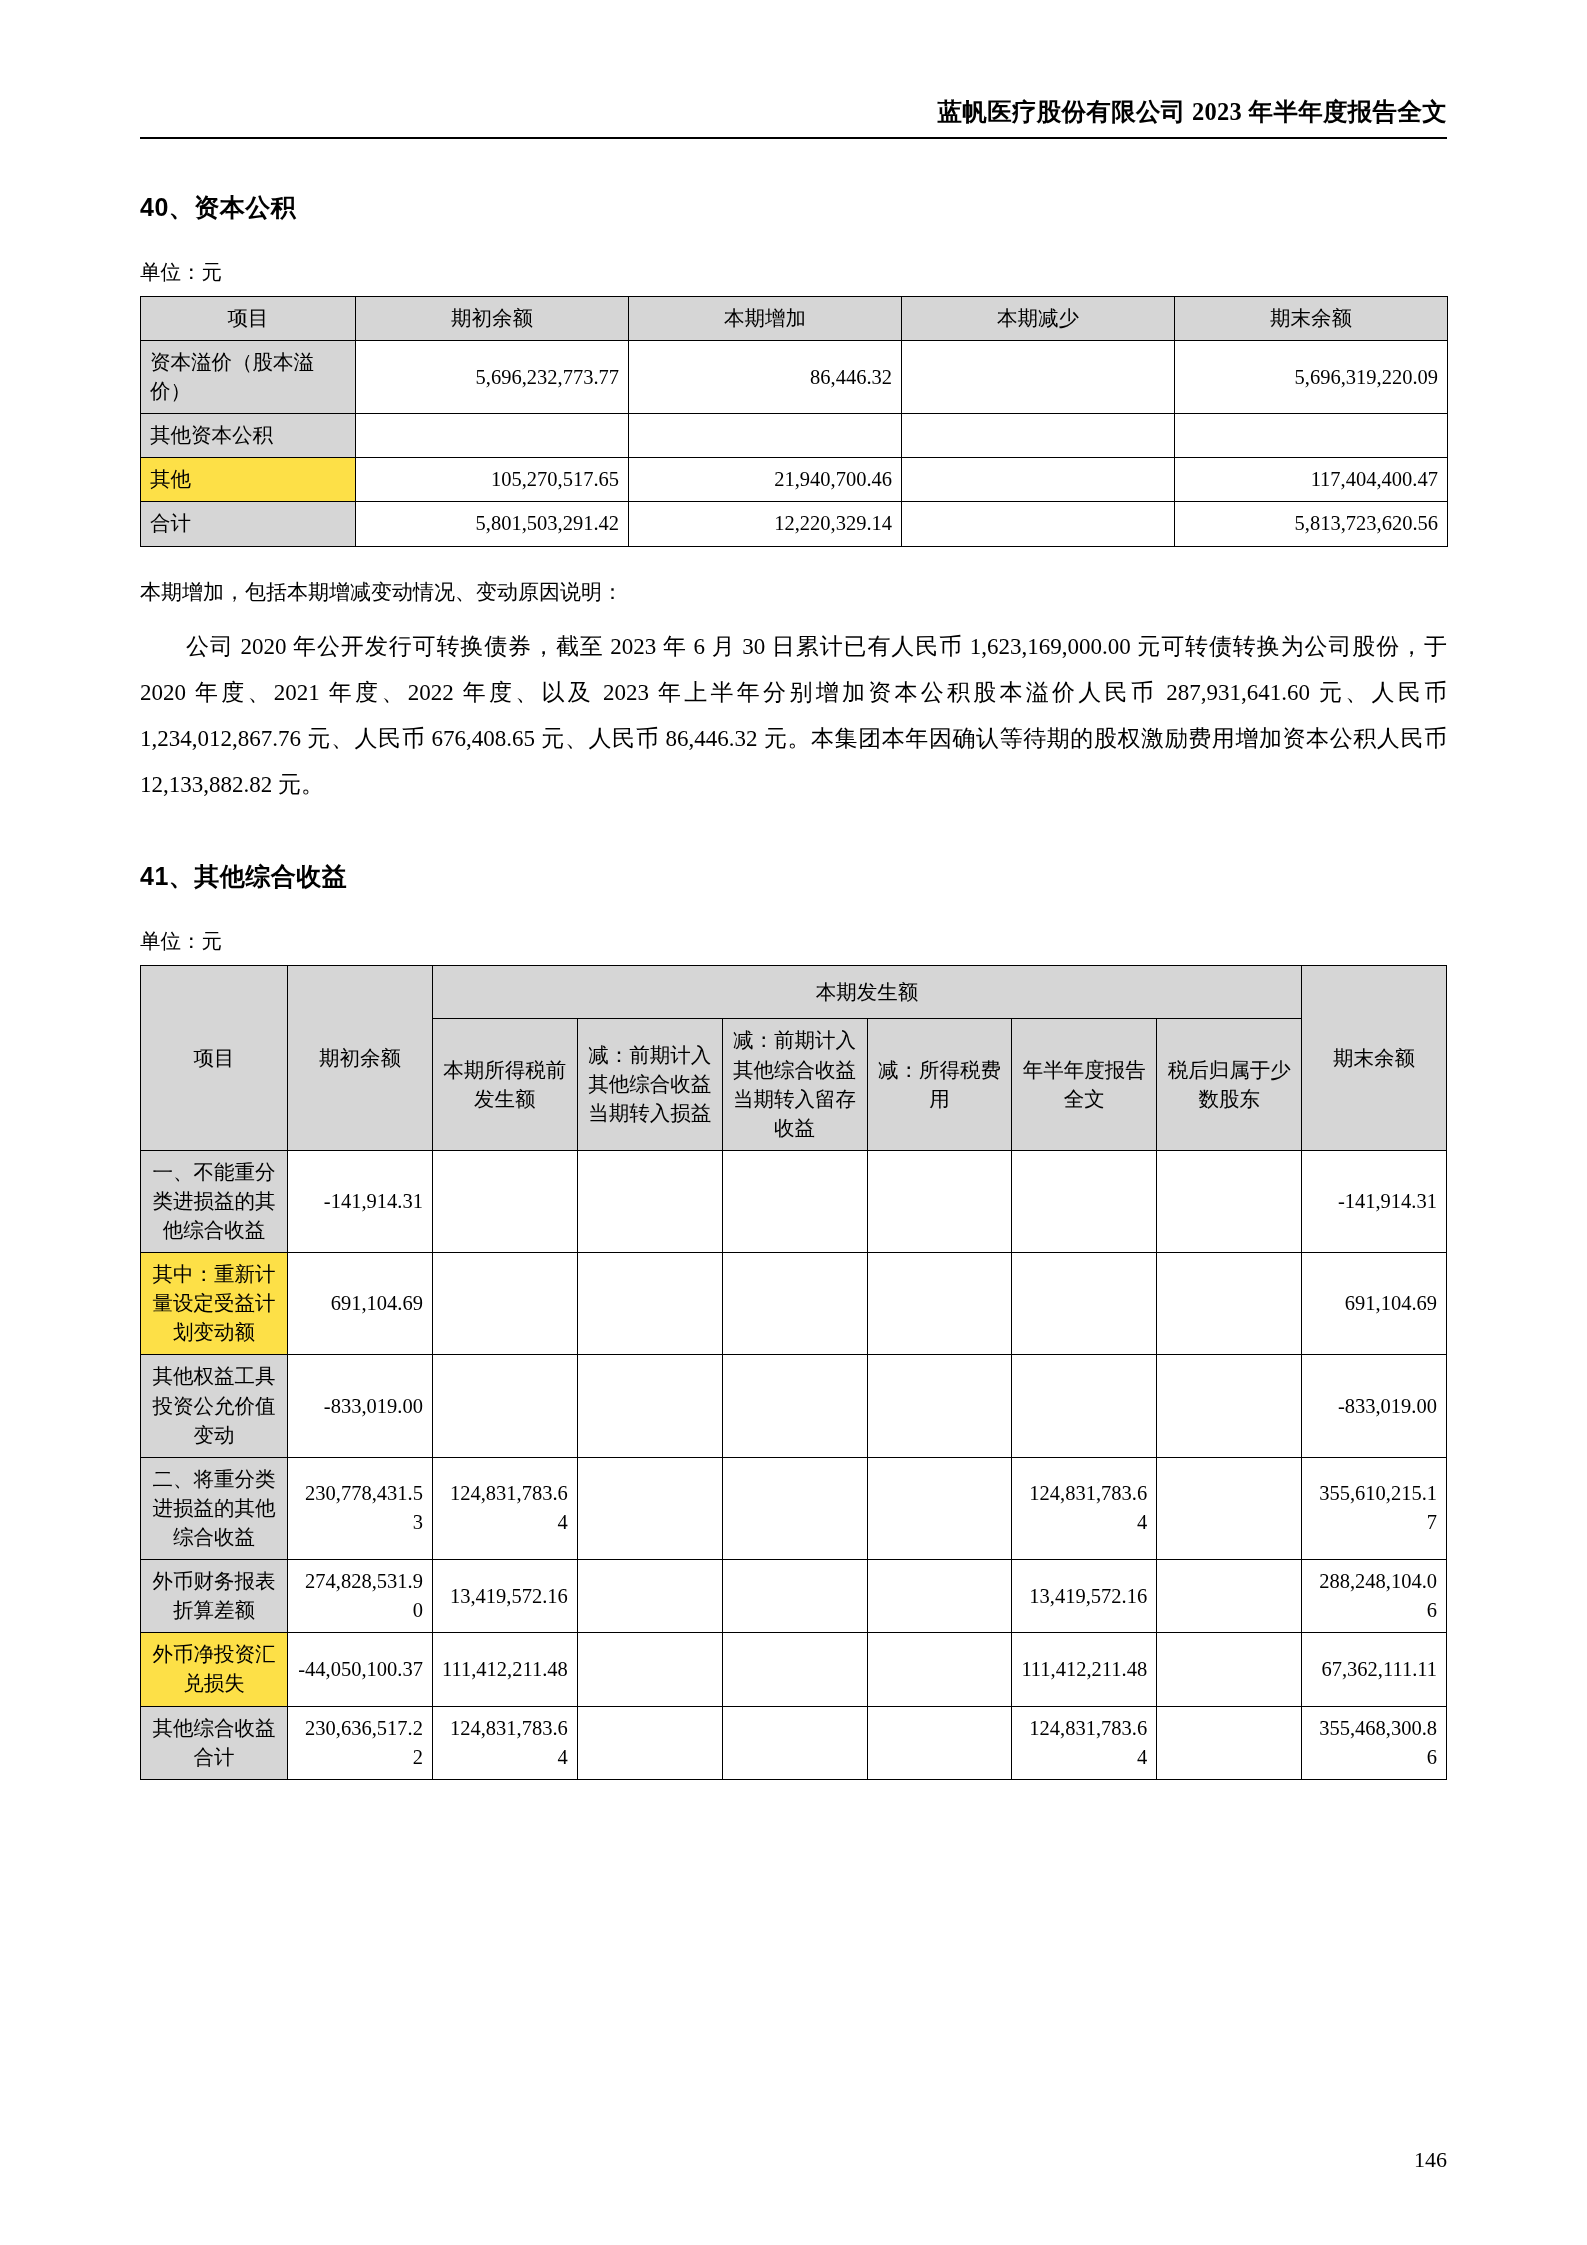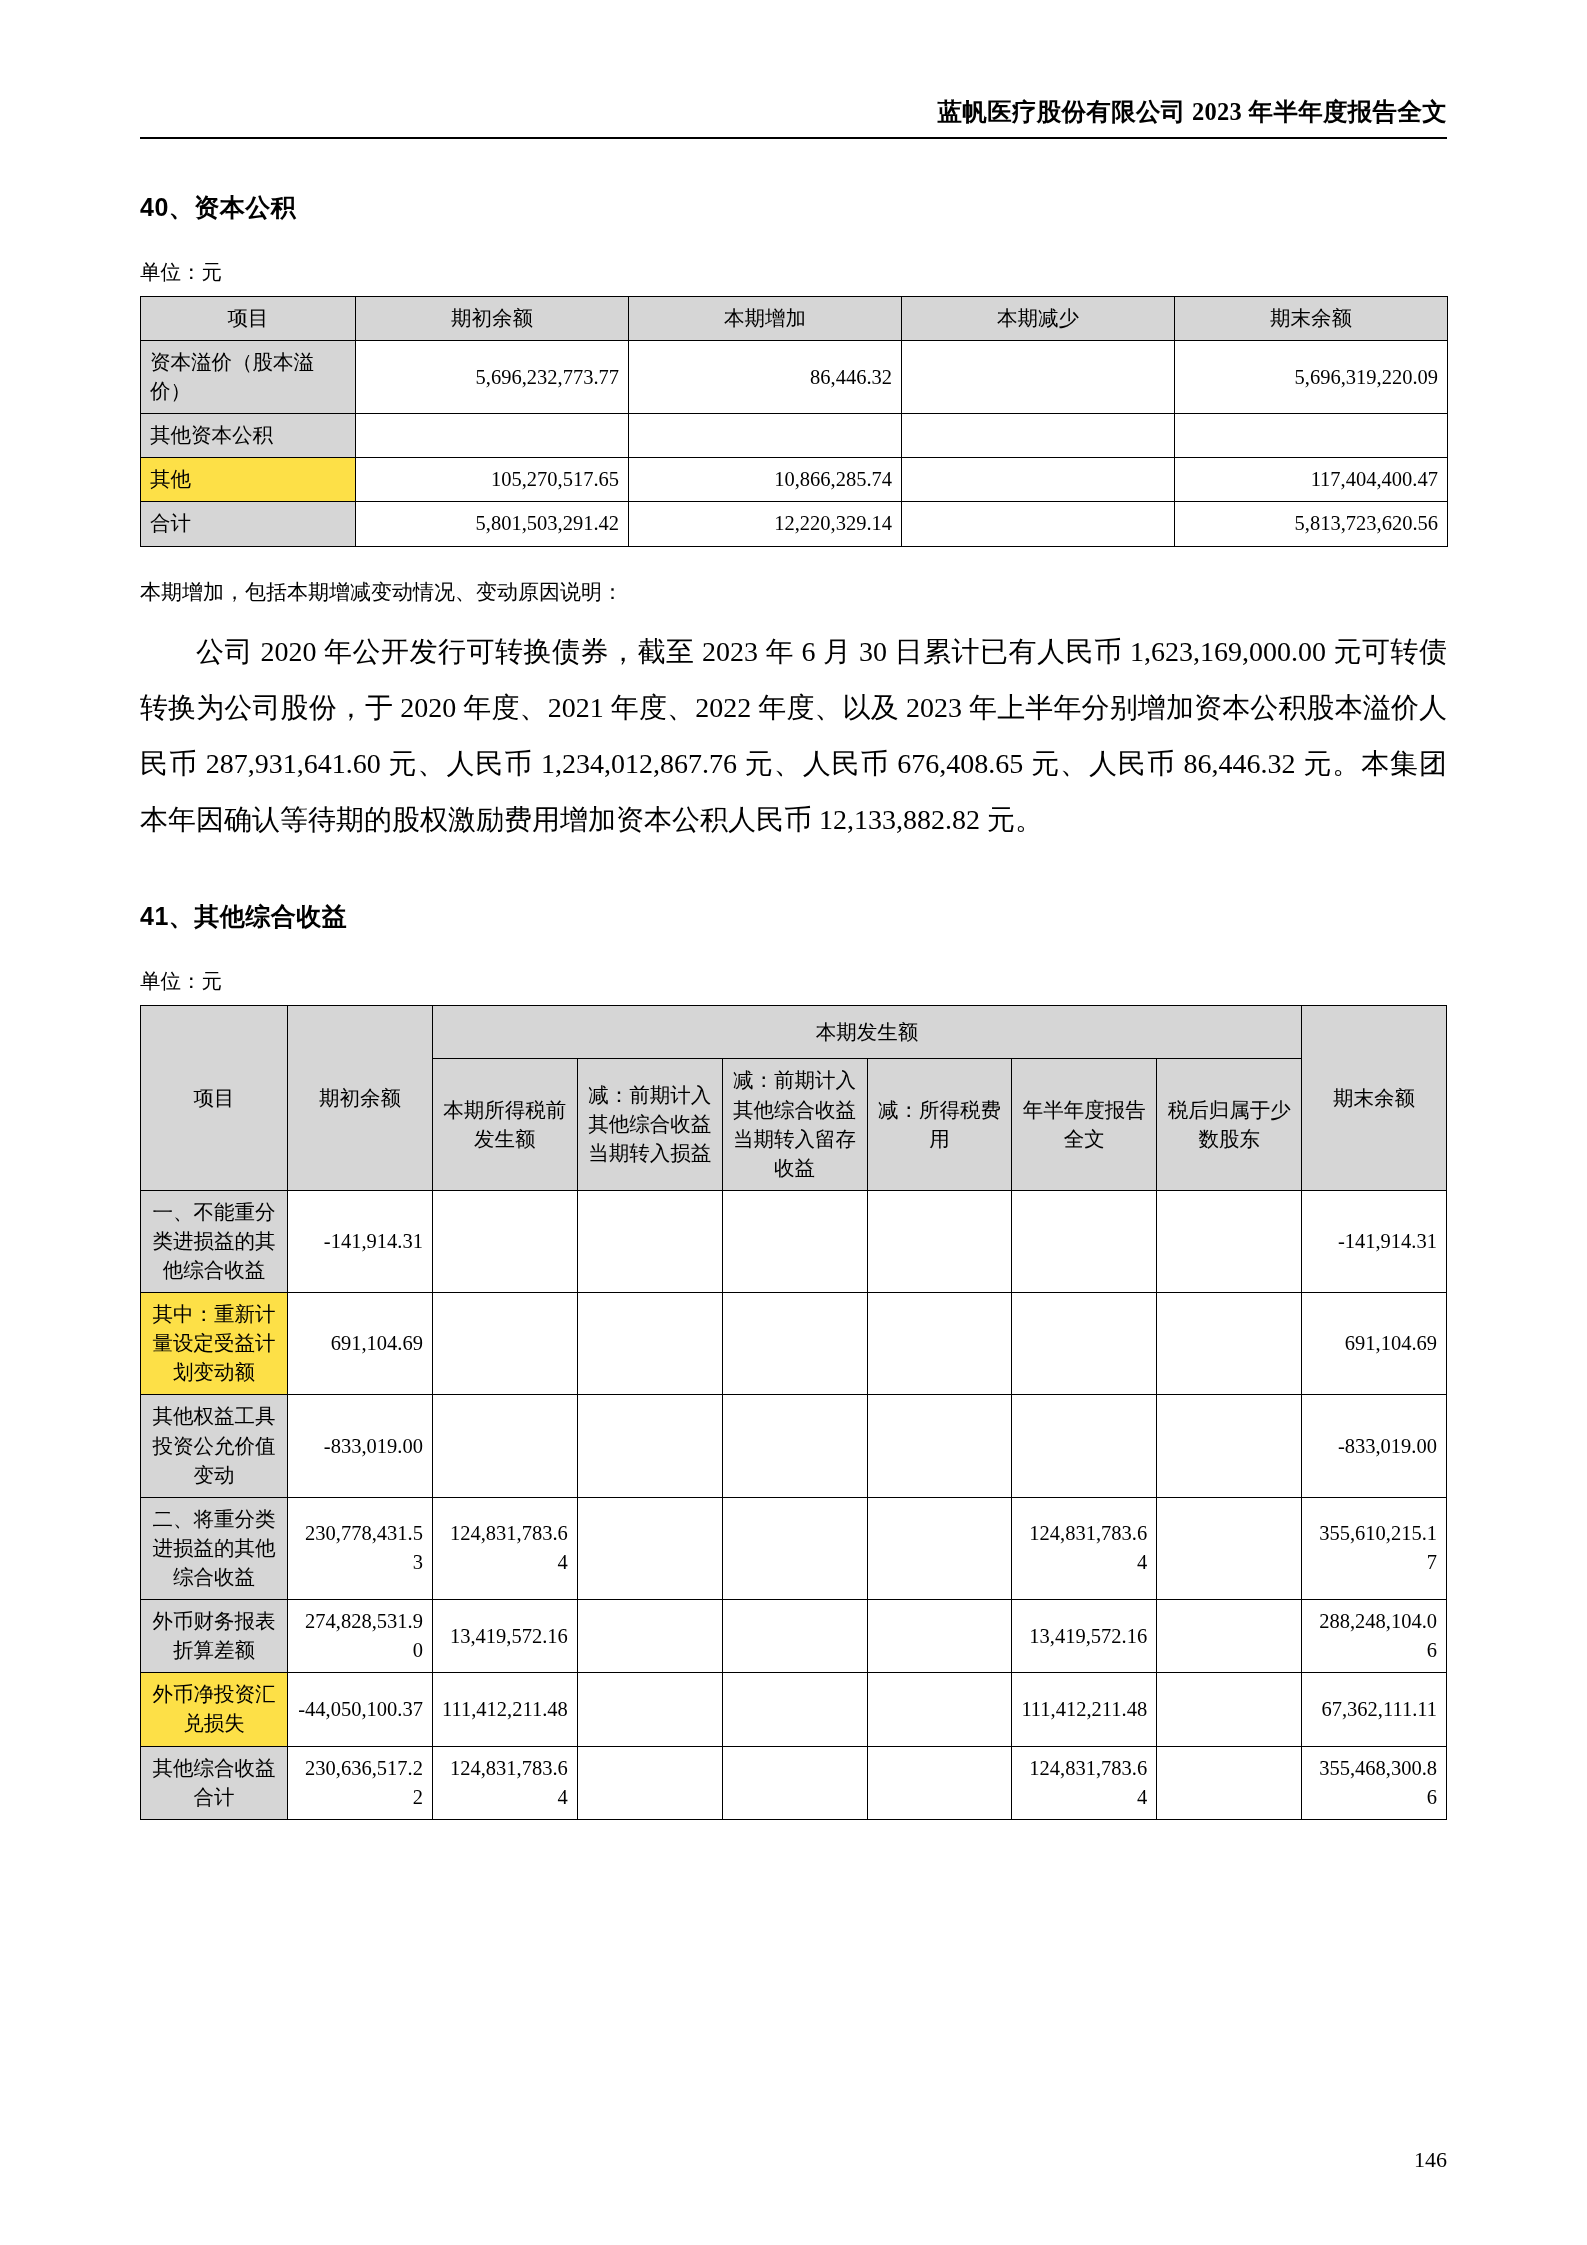--- a/index.html
+++ b/index.html
@@ -100,21 +100,21 @@
   .t2 td { padding: 6px 8px; }
   .t2 td.label-shaded, .t2 td.label-plain { text-align: center; }
   .t2 .hrow th { height: 53px; }
   
   p.note-label {
     font-size: 21px;
     margin: 26px 0 0 0;
     line-height: 1.9;
   }
   p.body-para {
-    font-size: 28px;
+    font-size: 23px;
     margin: 12px 0 0 0;
     line-height: 2.0;
     text-align: justify;
     text-justify: inter-ideograph;
     text-indent: 2em;
   }
   
   .page-number {
     position: absolute;
     right: 140px;
@@ -166,21 +166,21 @@
         <tr>
           <td class="label-shaded">其他资本公积</td>
           <td class="num"></td>
           <td class="num"></td>
           <td class="num"></td>
           <td class="num"></td>
         </tr>
         <tr>
           <td class="label-plain">其他</td>
           <td class="num">105,270,517.65</td>
-          <td class="num">10,866,285.74</td>
+          <td class="num">21,940,700.46</td>
           <td class="num"></td>
           <td class="num">117,404,400.47</td>
         </tr>
         <tr>
           <td class="label-shaded">合计</td>
           <td class="num">5,801,503,291.42</td>
           <td class="num">12,220,329.14</td>
           <td class="num"></td>
           <td class="num">5,813,723,620.56</td>
         </tr>

